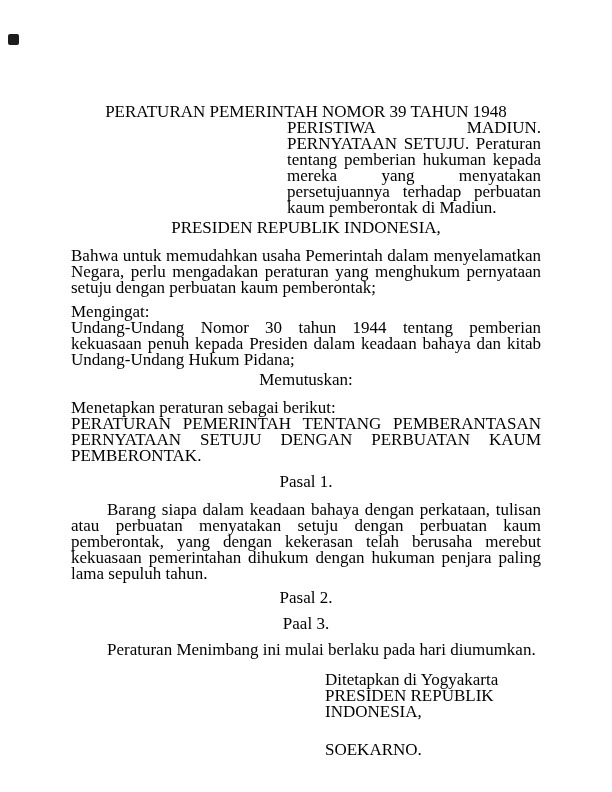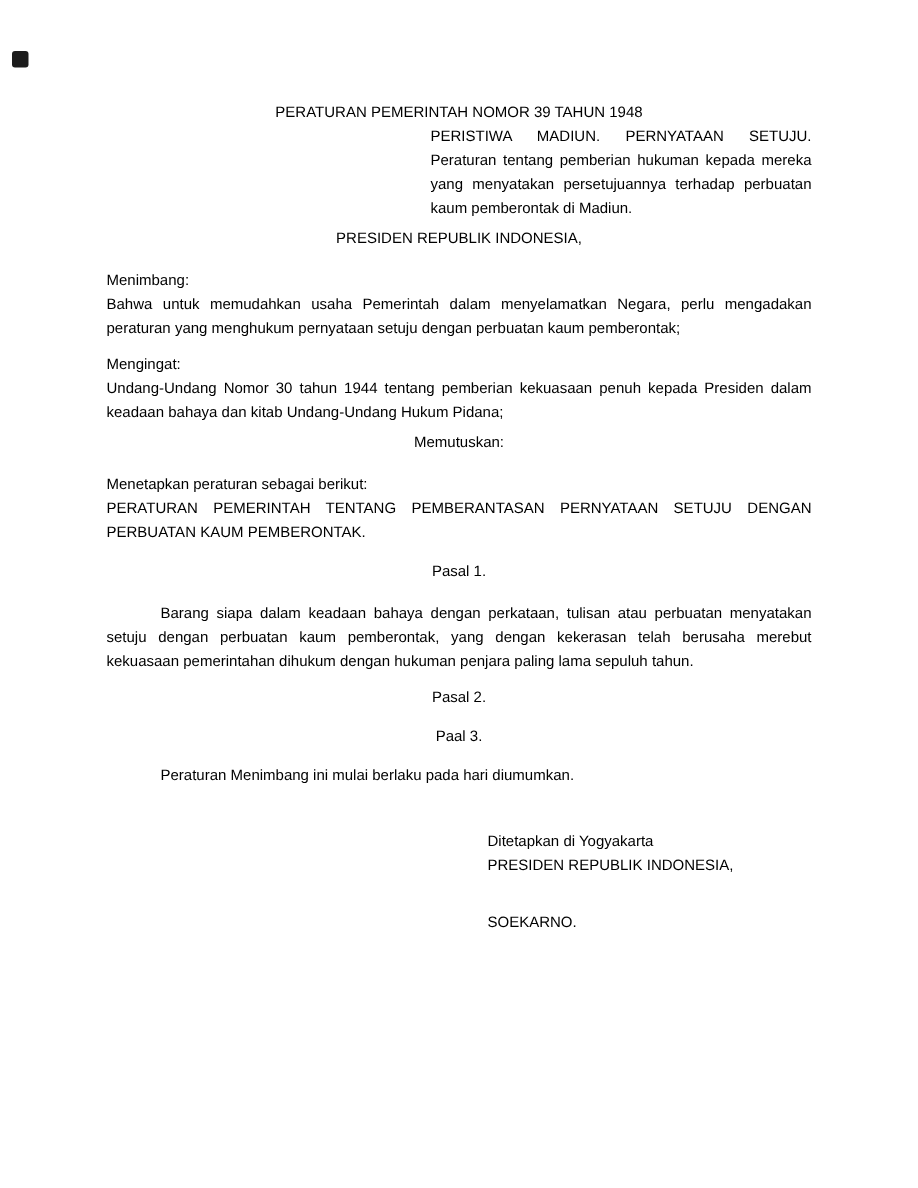--- a/index.html
+++ b/index.html
@@ -6,23 +6,23 @@
     margin: 0;
     padding: 0;
     background: #ffffff;
   }
   .page {
     position: relative;
     width: 612px;
     height: 792px;
     box-sizing: border-box;
     background: #ffffff;
-    padding: 68px 71px 0 71px;
-    font-family: Liberation Sans, sans-serif;
-    font-size: 10px;
+    padding: 104px 71px 0 71px;
+    font-family: Liberation Serif, serif;
+    font-size: 17px;
     line-height: 16px;
     color: #000000;
     overflow: hidden;
   }
   .corner-mark {
     position: absolute;
     left: 8px;
     top: 34px;
     width: 11px;
     height: 11px;
@@ -45,40 +45,39 @@
   .memutuskan-heading { margin-top: 4px; }
   .sec-menetapkan { margin-top: 12px; }
   .pasal1-heading { margin-top: 10px; }
   .para-indent { text-indent: 36px; }
   .pasal1-body { margin-top: 12px; }
   .pasal2-heading { margin-top: 8px; }
   .pasal2-body { margin-top: 10px; }
   .pasal3-heading { margin-top: 10px; }
   .pasal3-body { margin-top: 10px; }
   .signature {
-    margin-top: 28px;
+    margin-top: 14px;
     margin-left: 254px;
   }
   .signature-name { margin-top: 22px; }
 </style>
 </head>
 <body>
 
 <div class="page">
 
   <div class="corner-mark"></div>
 
   <div class="title center">PERATURAN PEMERINTAH NOMOR 39 TAHUN 1948</div>
 
   <div class="subject just">PERISTIWA MADIUN. PERNYATAAN SETUJU. Peraturan tentang pemberian hukuman kepada mereka yang menyatakan persetujuannya terhadap perbuatan kaum pemberontak di Madiun.</div>
 
   <div class="president-heading center">PRESIDEN REPUBLIK INDONESIA,</div>
 
   <div class="sec-menimbang">
-    <div>Menimbang:</div>
     <div class="just">Bahwa untuk memudahkan usaha Pemerintah dalam menyelamatkan Negara, perlu mengadakan peraturan yang menghukum pernyataan setuju dengan perbuatan kaum pemberontak;</div>
   </div>
 
   <div class="sec-mengingat">
     <div>Mengingat:</div>
     <div class="just">Undang-Undang Nomor 30 tahun 1944 tentang pemberian kekuasaan penuh kepada Presiden dalam keadaan bahaya dan kitab Undang-Undang Hukum Pidana;</div>
   </div>
 
   <div class="memutuskan-heading center">Memutuskan:</div>
 

